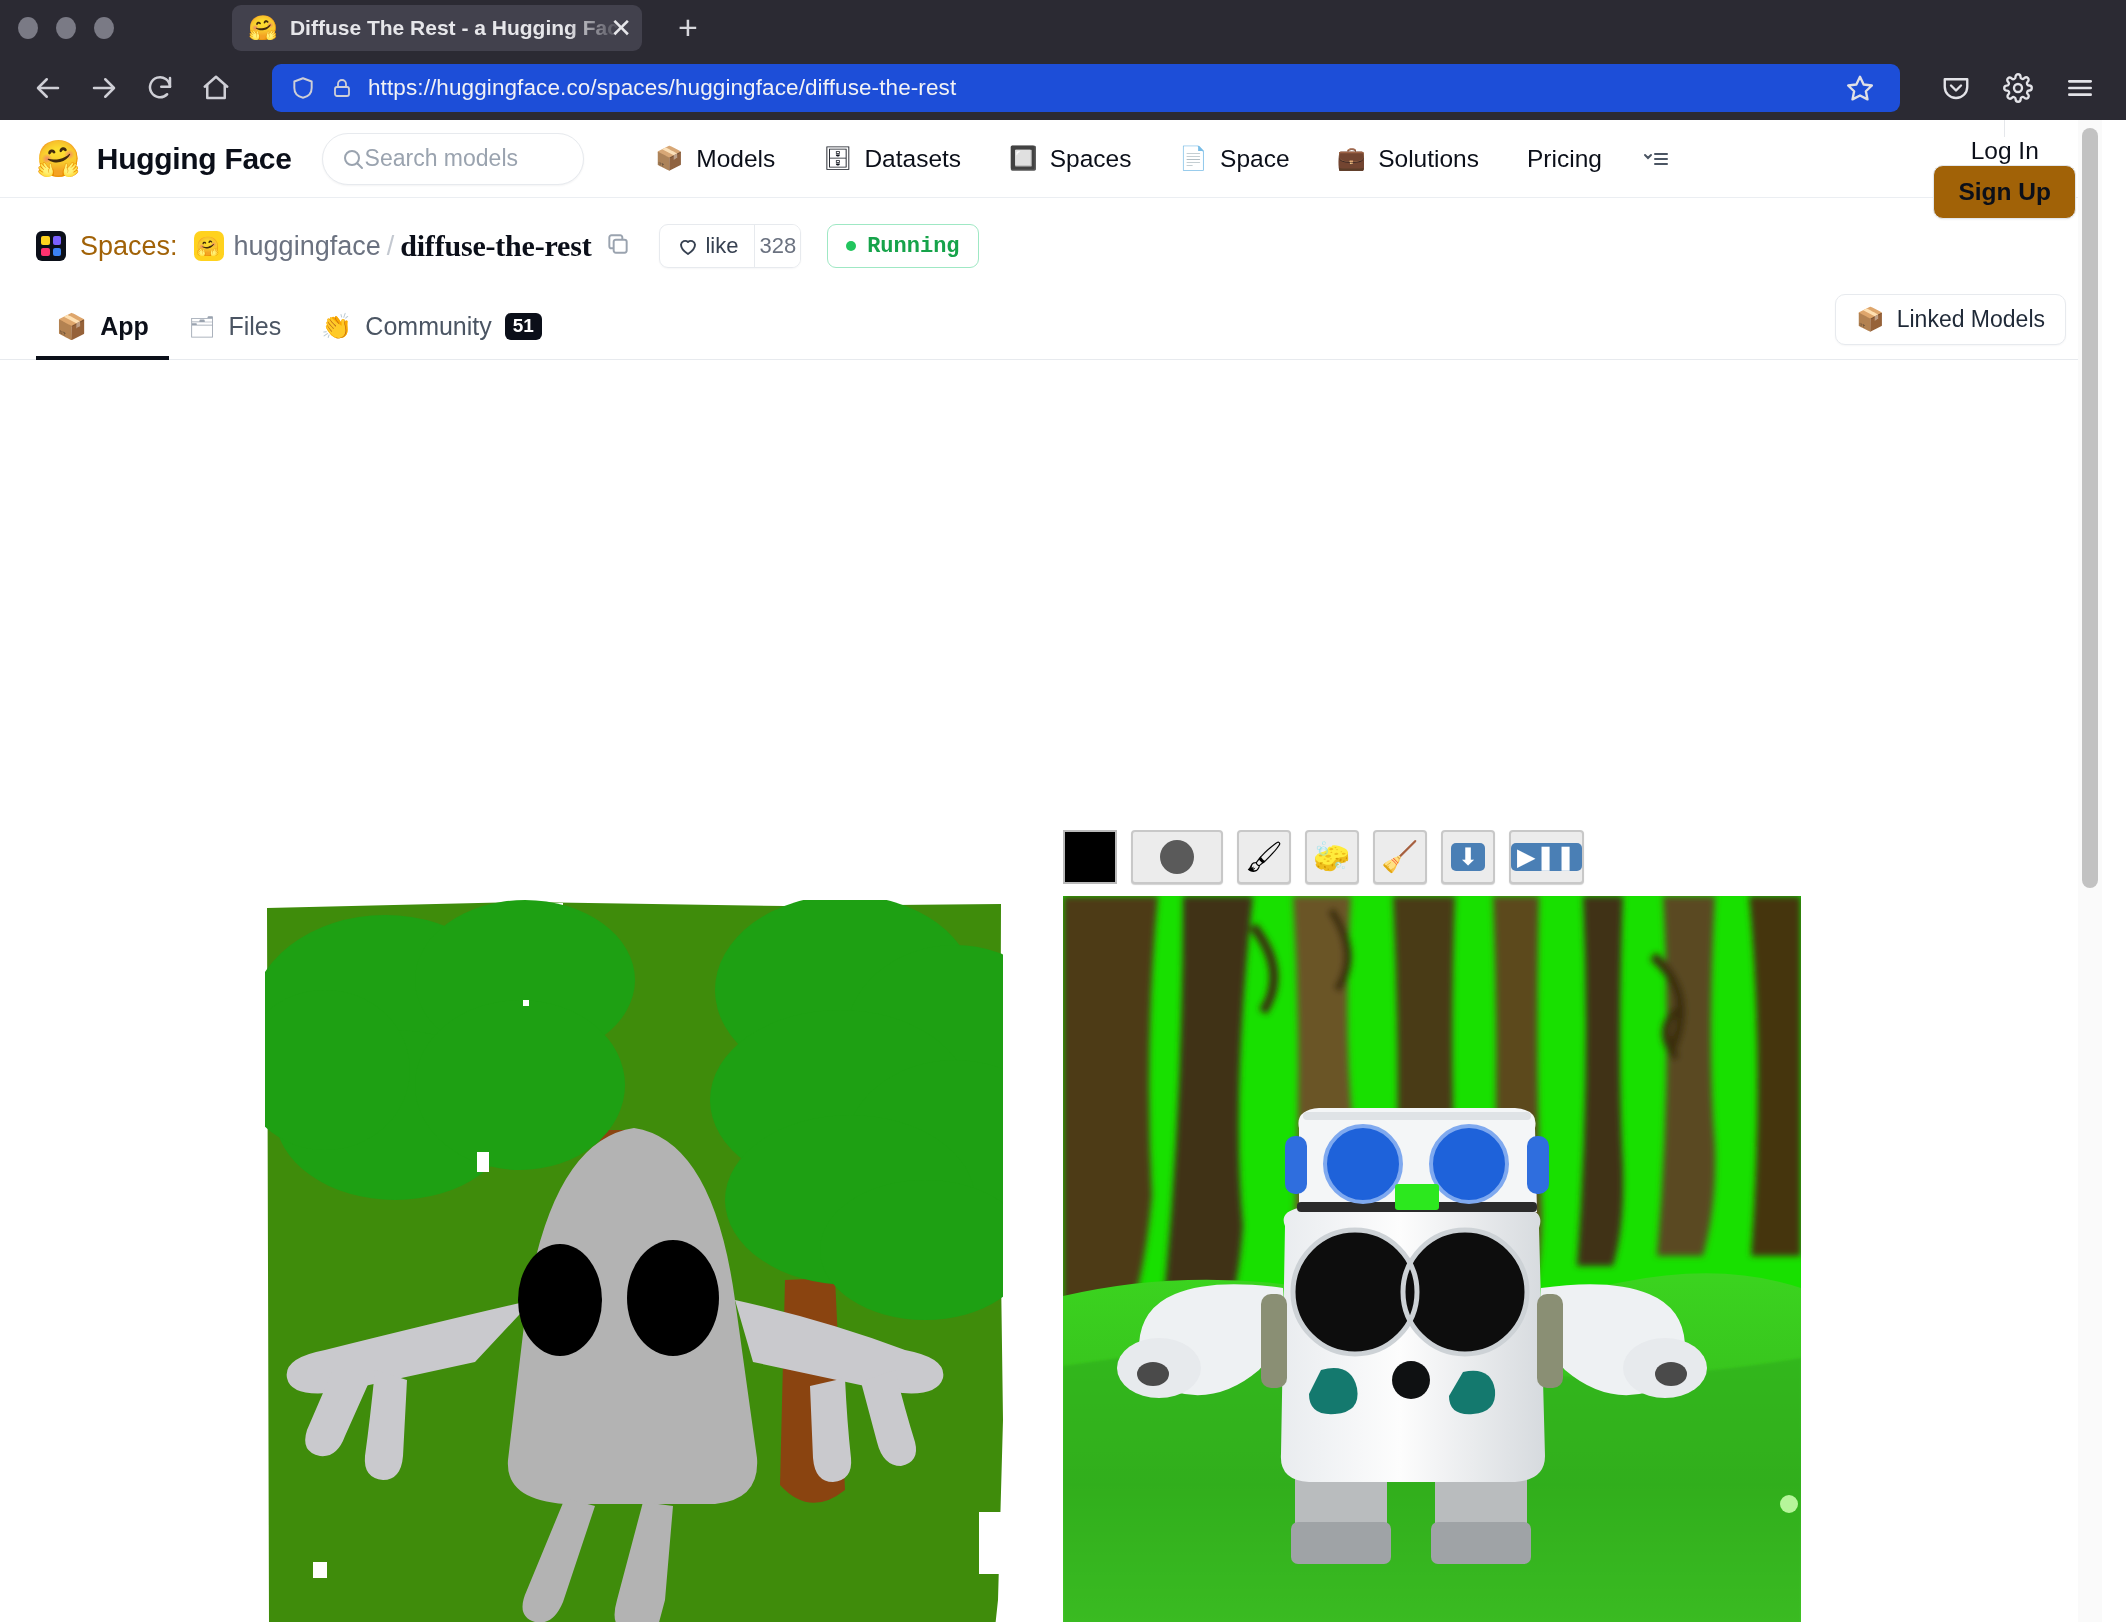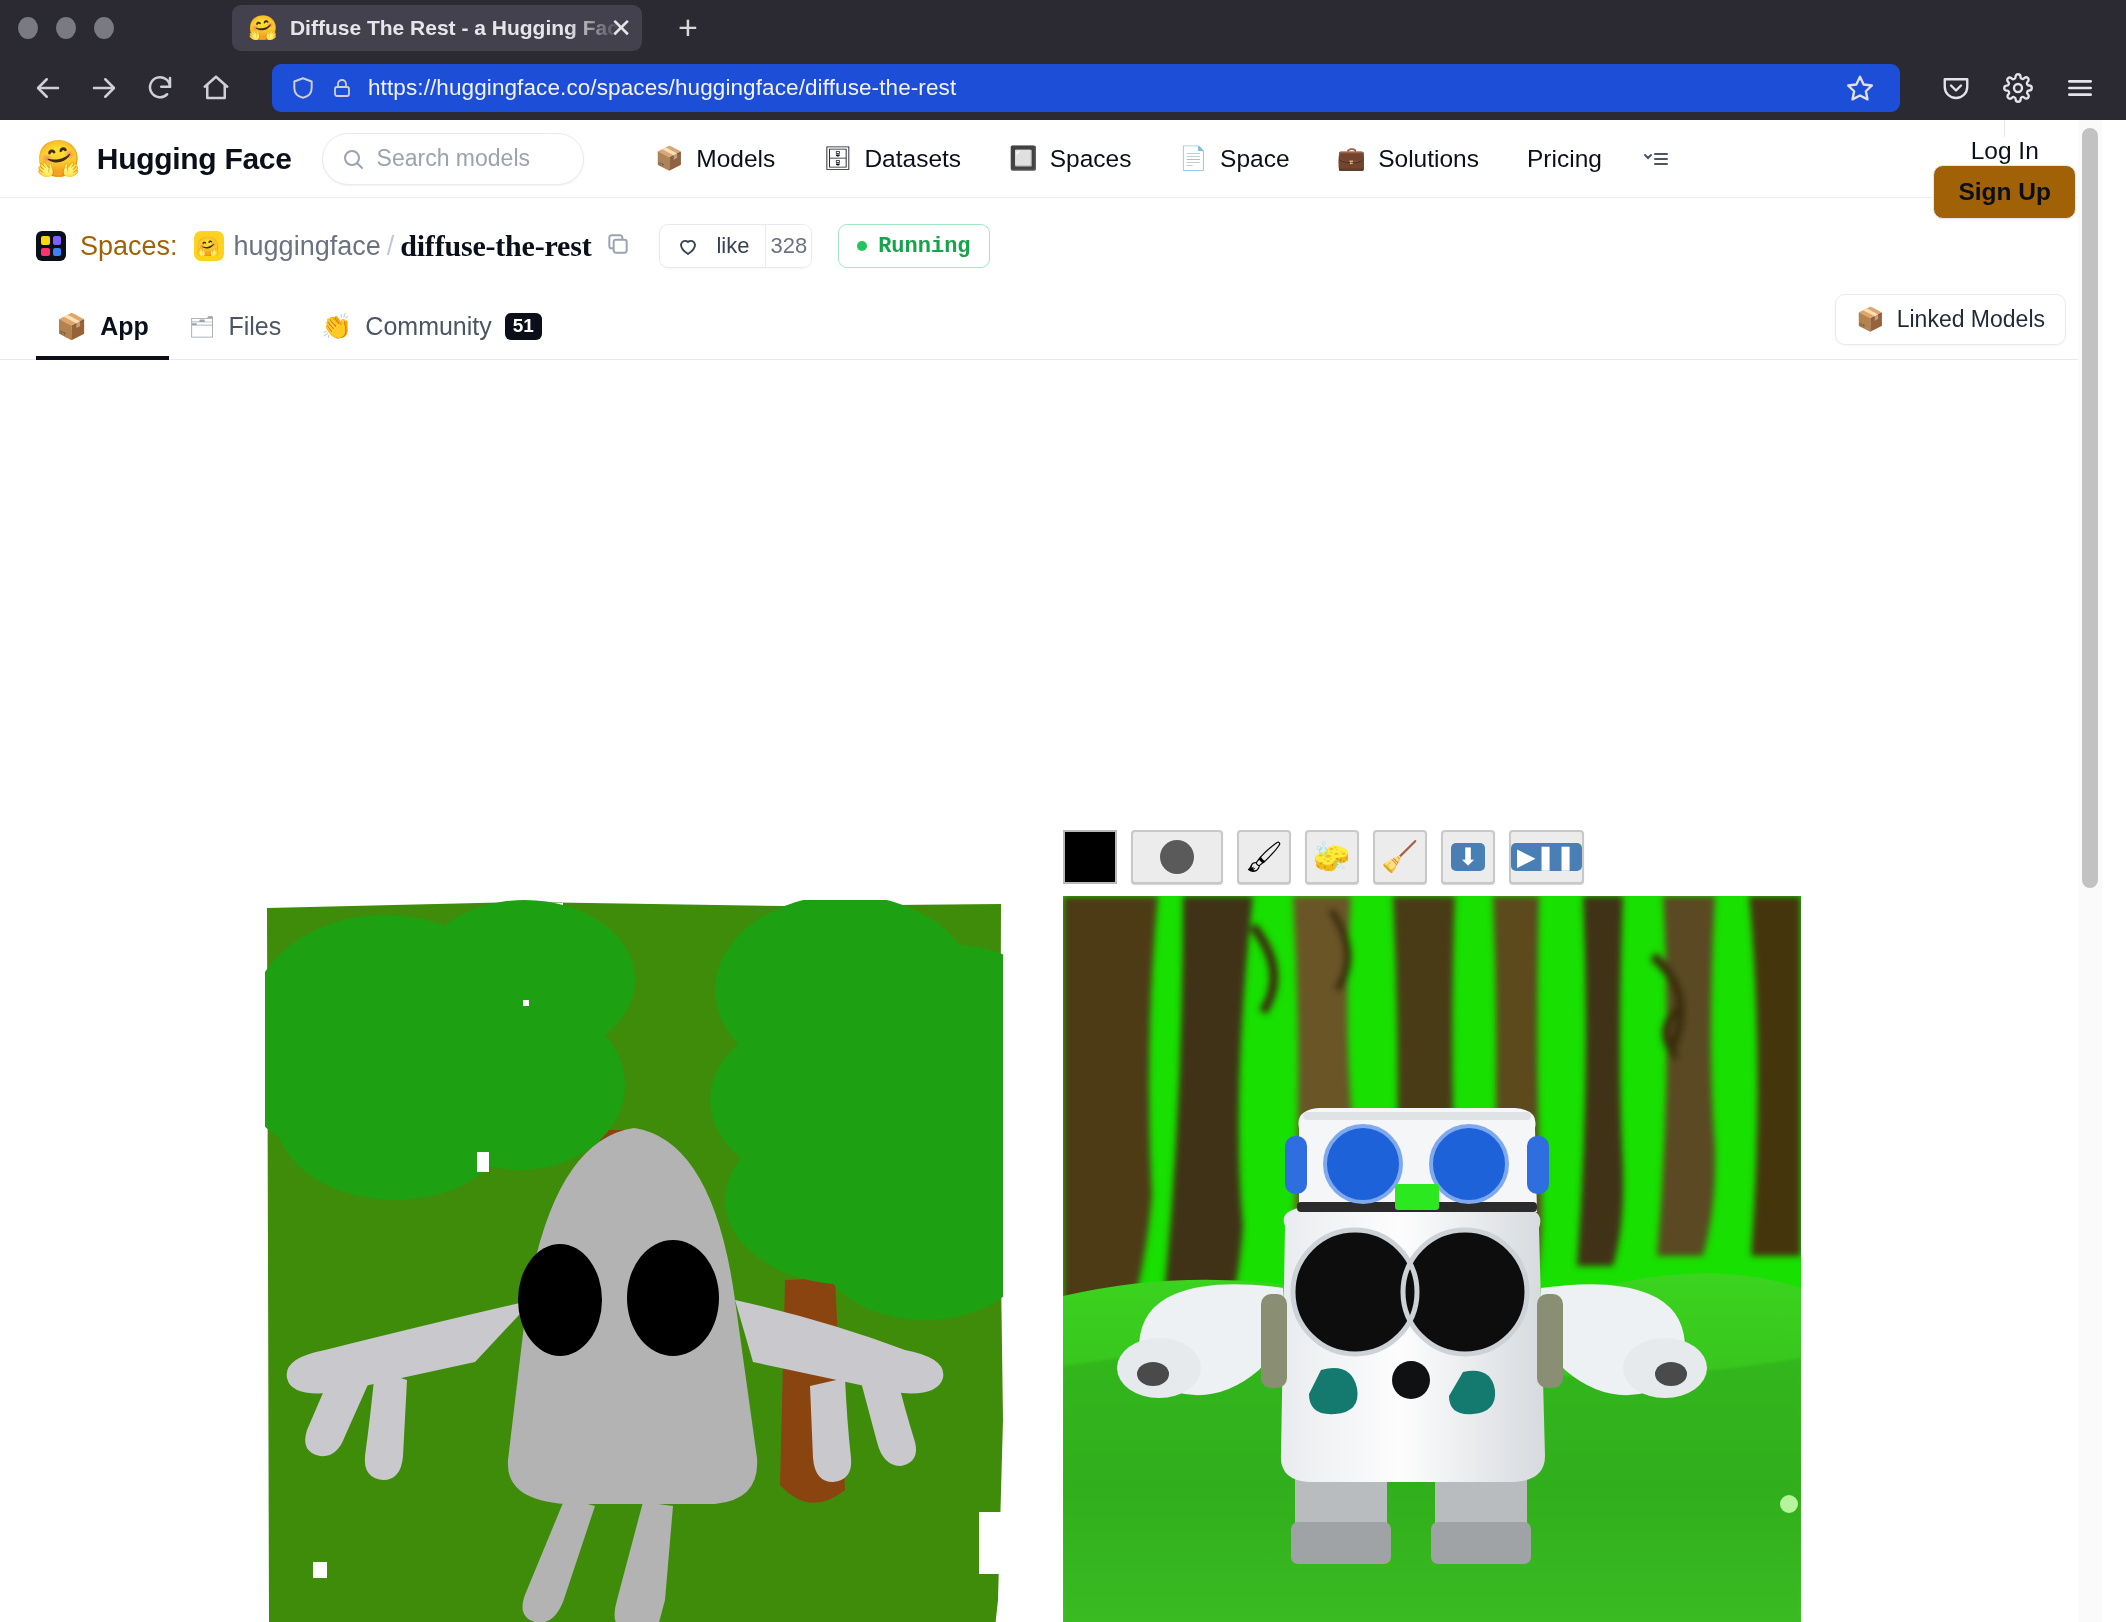--- a/index.html
+++ b/index.html
@@ -76,21 +76,21 @@
   .hf-header {
     height: 78px; display:flex; align-items:center; padding: 0 26px 0 36px;
     border-bottom: 1px solid #ebeef2; background:#fff; gap: 0;
   }
   .hf-logo { display:flex; align-items:center; gap: 16px; margin-right: 30px; }
   .hf-logo-emoji { font-size: 36px; line-height: 1; }
   .hf-logo-text { font-size: 30px; font-weight: 800; color:#0b0f19; letter-spacing: -.3px; }
 
   .hf-search {
     width: 262px; height: 52px; border:1px solid #e7eaee; background:#fff;
-    border-radius: 26px; display:flex; align-items:center; gap: 12px; padding: 0 18px;
+    border-radius: 26px; display:flex; align-items:center; gap: 0; padding: 0 18px;
     box-shadow: 0 1px 2px rgba(17,24,39,.05);
   }
   .hf-search .ph { color:#9aa3af; font-size: 23px; }
 
   .hf-nav { display:flex; align-items:center; gap: 0; margin-left: 48px; }
   .hf-nav-item {
     display:flex; align-items:center; gap: 12px; padding: 0 24px; height: 52px;
     color:#0b0f19; font-size: 24.5px; font-weight: 500; white-space:nowrap;
   }
   .hf-nav-item .ico { font-size: 23px; filter: grayscale(.15); }
@@ -125,21 +125,21 @@
     font-family: Liberation Serif, serif; font-size: 30px; font-weight: 700; color:#0b0f19;
     letter-spacing: -.2px;
   }
   .copy-ico { margin-left: 14px; color:#9aa3af; }
 
   .like-group {
     display:flex; align-items:stretch; margin-left: 28px;
     border:1px solid #e7eaee; border-radius: 9px; overflow:hidden; height: 44px;
     box-shadow: 0 1px 2px rgba(17,24,39,.04);
   }
-  .like-btn { display:flex; align-items:center; gap: 16px; padding: 0 16px; font-size: 22px; color:#374151; }
+  .like-btn { display:flex; align-items:center; gap: 5px; padding: 0 16px; font-size: 22px; color:#374151; }
   .like-count {
     display:flex; align-items:center; padding: 0 4px; font-size: 22px; color:#6b7280;
     border-left: 1px solid #e7eaee; background:#fff;
   }
   .running {
     margin-left: 26px; height: 44px; display:flex; align-items:center; gap: 11px;
     border:1px solid #9fe8c4; border-radius: 9px; padding: 0 18px;
     color:#16a34a; font-family:"Liberation Mono", monospace; font-size: 22px; font-weight: 600;
   }
   .dot { width: 10px; height: 10px; border-radius:50%; background:#22c55e; display:block; }

